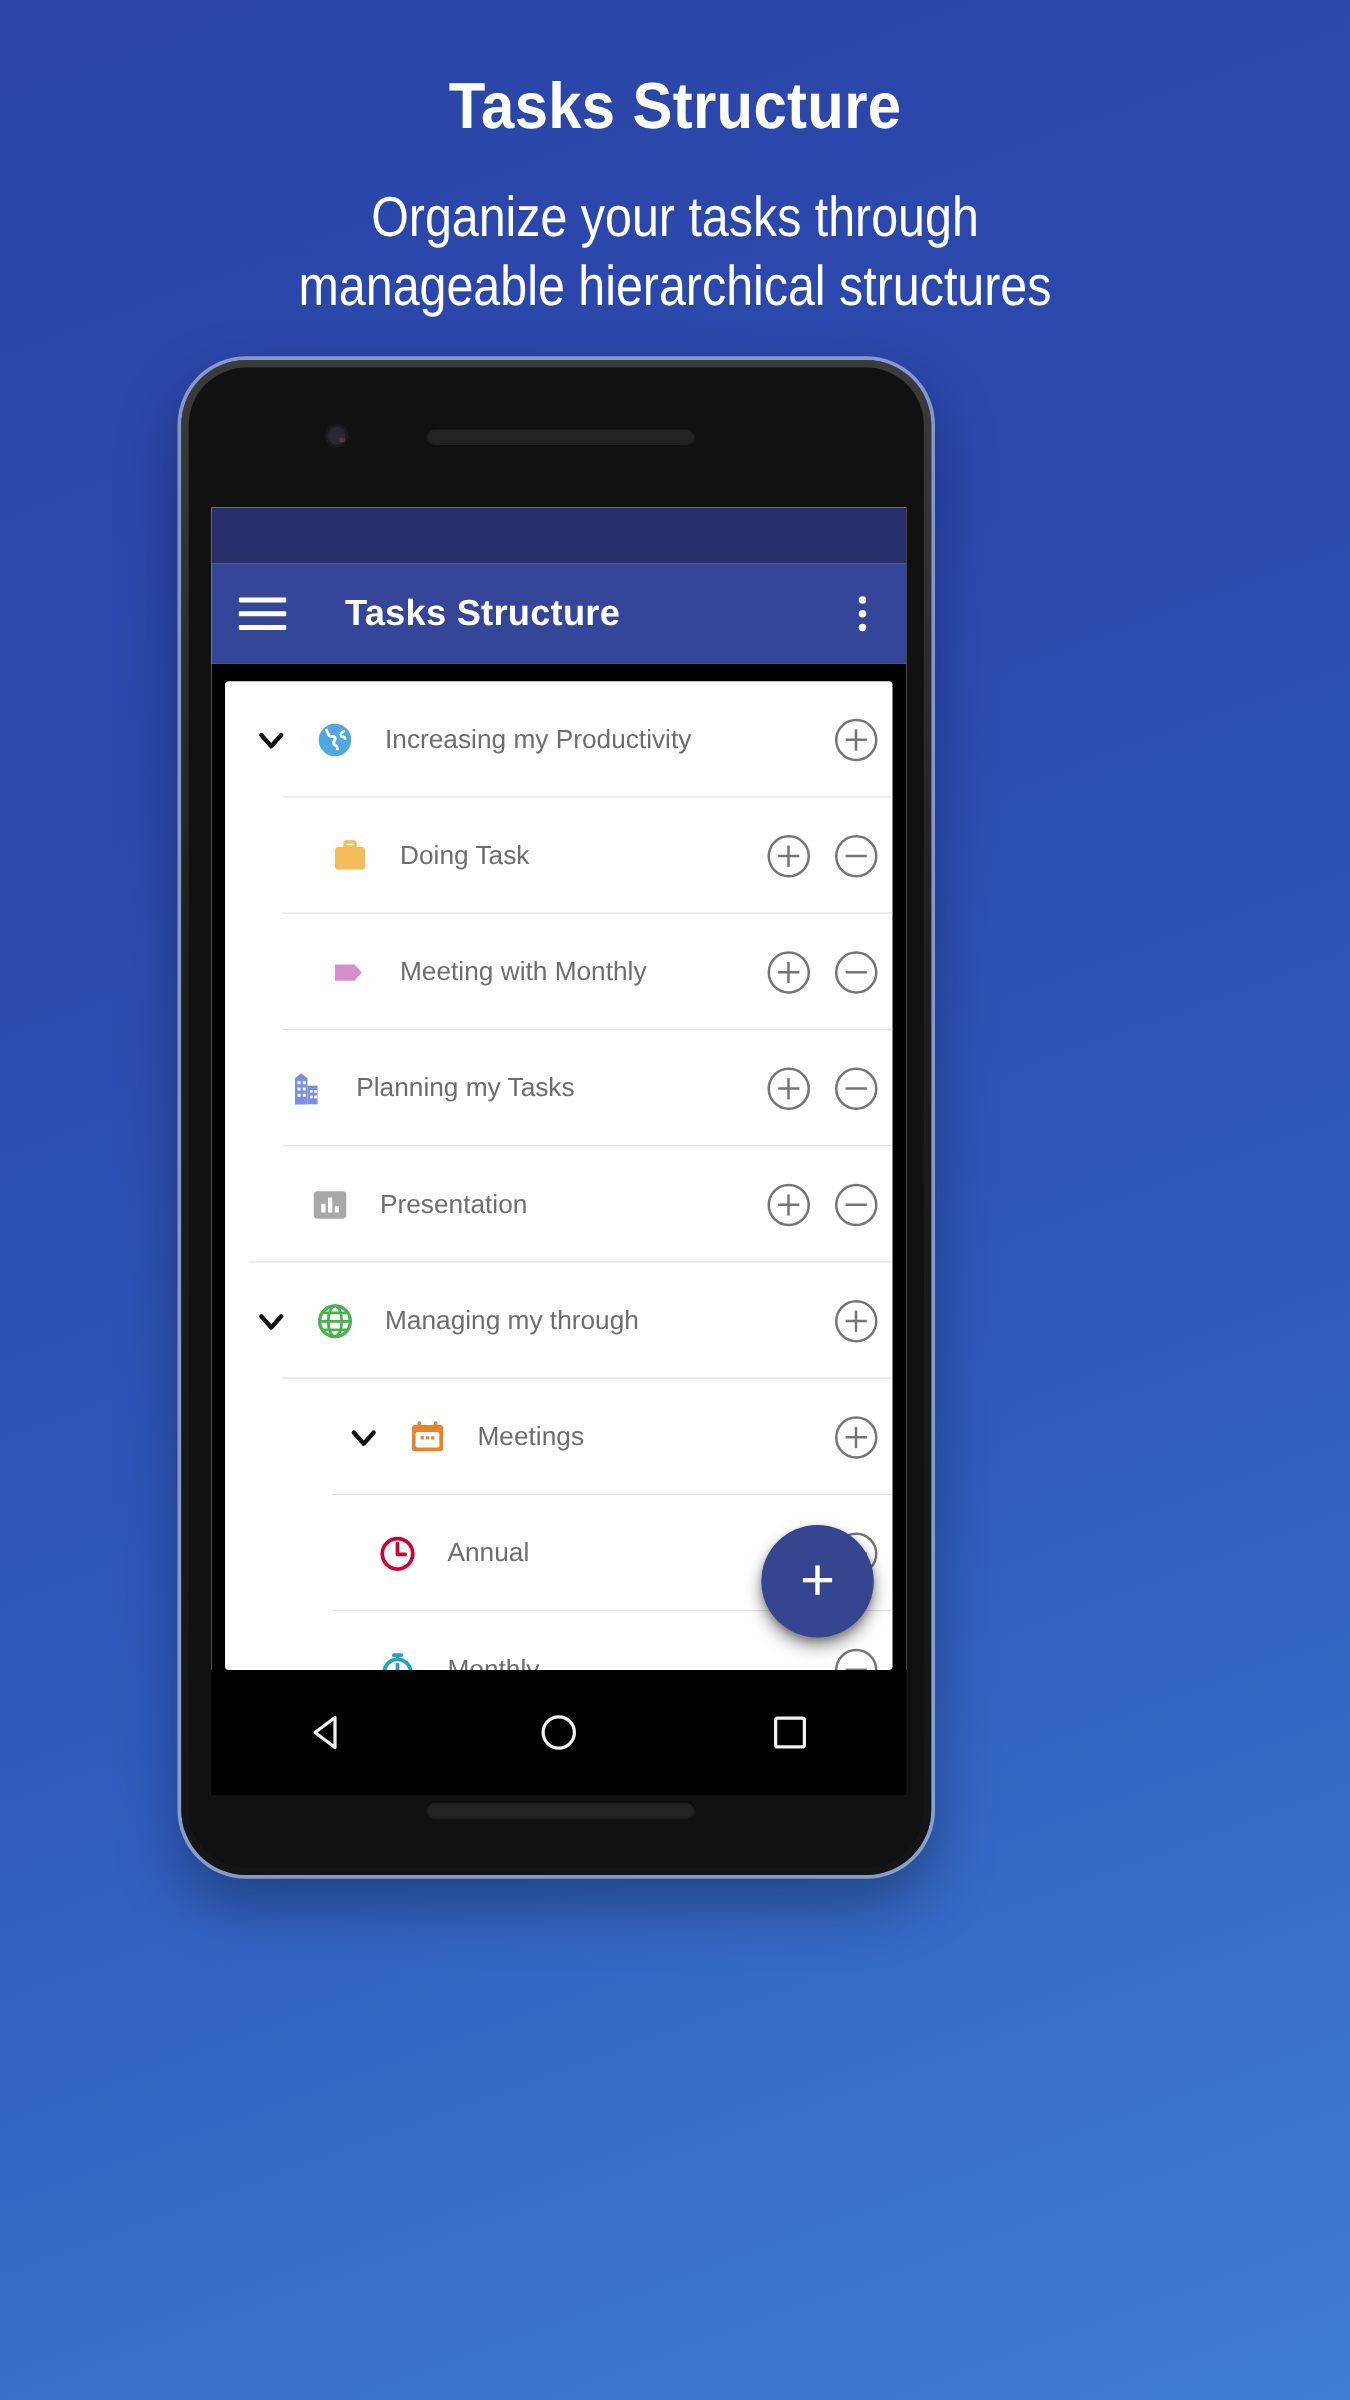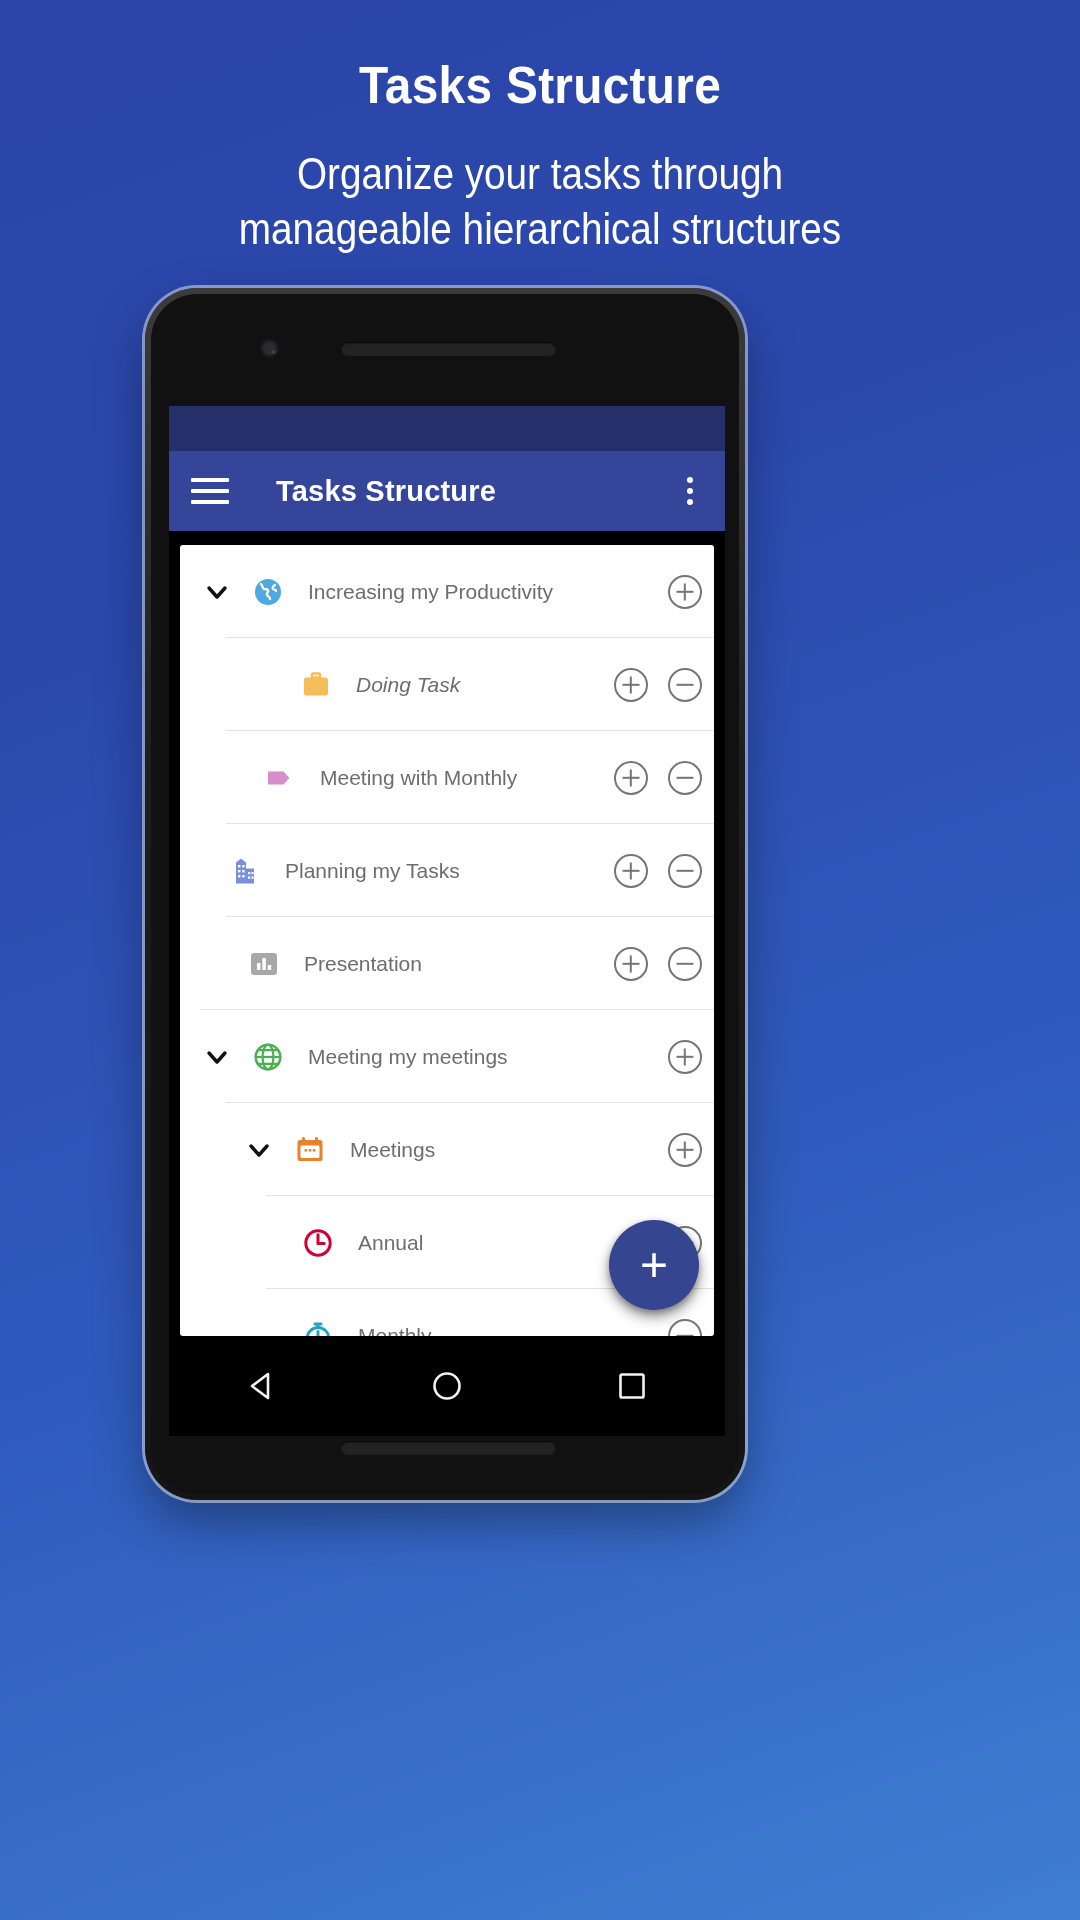--- a/index.html
+++ b/index.html
@@ -188,21 +188,21 @@
         <path d="M10 9c2 2 1 4 3 5s3-1 4 1-2 3-1 5 3 1 3 4" fill="none" stroke="#fff" stroke-width="2.4" stroke-linecap="round"></path>
         <path d="M24 10c-2 1-3 3-2 4s3 0 3 2" fill="none" stroke="#fff" stroke-width="2.2" stroke-linecap="round"></path>
                   </svg>
                 </div>
                 <div class="label">Increasing my Productivity</div>
                 <div class="acts">
                   <div class="circ plus"></div>
                 </div>
                 <div class="divider" style="left: 46px;"></div>
               </div>
-              <div class="row" style="padding-left: 116px; font-style: italic;">
+              <div class="row" style="padding-left: 80px;">
                 <div class="chev" style="flex-basis: 0px; width: 0px;"></div>
                 <div class="ic">
                   <svg width="34" height="34" viewBox="0 0 34 34">
                     <rect x="13" y="5.5" width="8" height="4" rx="1.2" fill="none" stroke="#f5bc5a" stroke-width="2.6"></rect>
         <rect x="5" y="9.5" width="24" height="18" rx="2.6" fill="#f5bc5a"></rect>
                   </svg>
                 </div>
                 <div class="label">Doing Task</div>
                 <div class="acts">
                   <div class="circ plus"></div>
@@ -277,27 +277,27 @@
                   </svg>
                 </div>
                 <div class="ic" style="margin-left: 16px;">
                   <svg width="34" height="34" viewBox="0 0 34 34">
                     <circle cx="17" cy="17" r="12.3" fill="none" stroke="#4caf50" stroke-width="2.6"></circle>
         <ellipse cx="17" cy="17" rx="5.4" ry="12.3" fill="none" stroke="#4caf50" stroke-width="2.2"></ellipse>
         <line x1="4.8" y1="17" x2="29.2" y2="17" stroke="#4caf50" stroke-width="2.2"></line>
         <path d="M7.6 10.2h18.8M7.6 23.8h18.8" stroke="#4caf50" stroke-width="2.2" fill="none"></path>
                   </svg>
                 </div>
-                <div class="label">Meeting my meetings</div>
-                <div class="acts">
-                  <div class="circ plus"></div>
-                </div>
-                <div class="divider" style="left: 46px;"></div>
-              </div>
-              <div class="row" style="padding-left: 64px;">
+                <div class="label">Managing my through</div>
+                <div class="acts">
+                  <div class="circ plus"></div>
+                </div>
+                <div class="divider" style="left: 46px;"></div>
+              </div>
+              <div class="row" style="padding-left: 96px;">
                 <div class="chev">
                   <svg width="28" height="28" viewBox="0 0 28 28">
                     <path d="M6 10 L14 19 L22 10" fill="none" stroke="#111" stroke-width="3.4" stroke-linecap="round" stroke-linejoin="round"></path>
                   </svg>
                 </div>
                 <div class="ic" style="margin-left: 16px;">
                   <svg width="34" height="34" viewBox="0 0 34 34">
                     <rect x="4.5" y="7" width="25" height="21" rx="2.6" fill="#e8822c"></rect>
         <rect x="7.5" y="12.5" width="19" height="12.5" rx="1.4" fill="#fff"></rect>
         <rect x="9" y="4" width="3" height="6" rx="1.4" fill="#e8822c"></rect>

